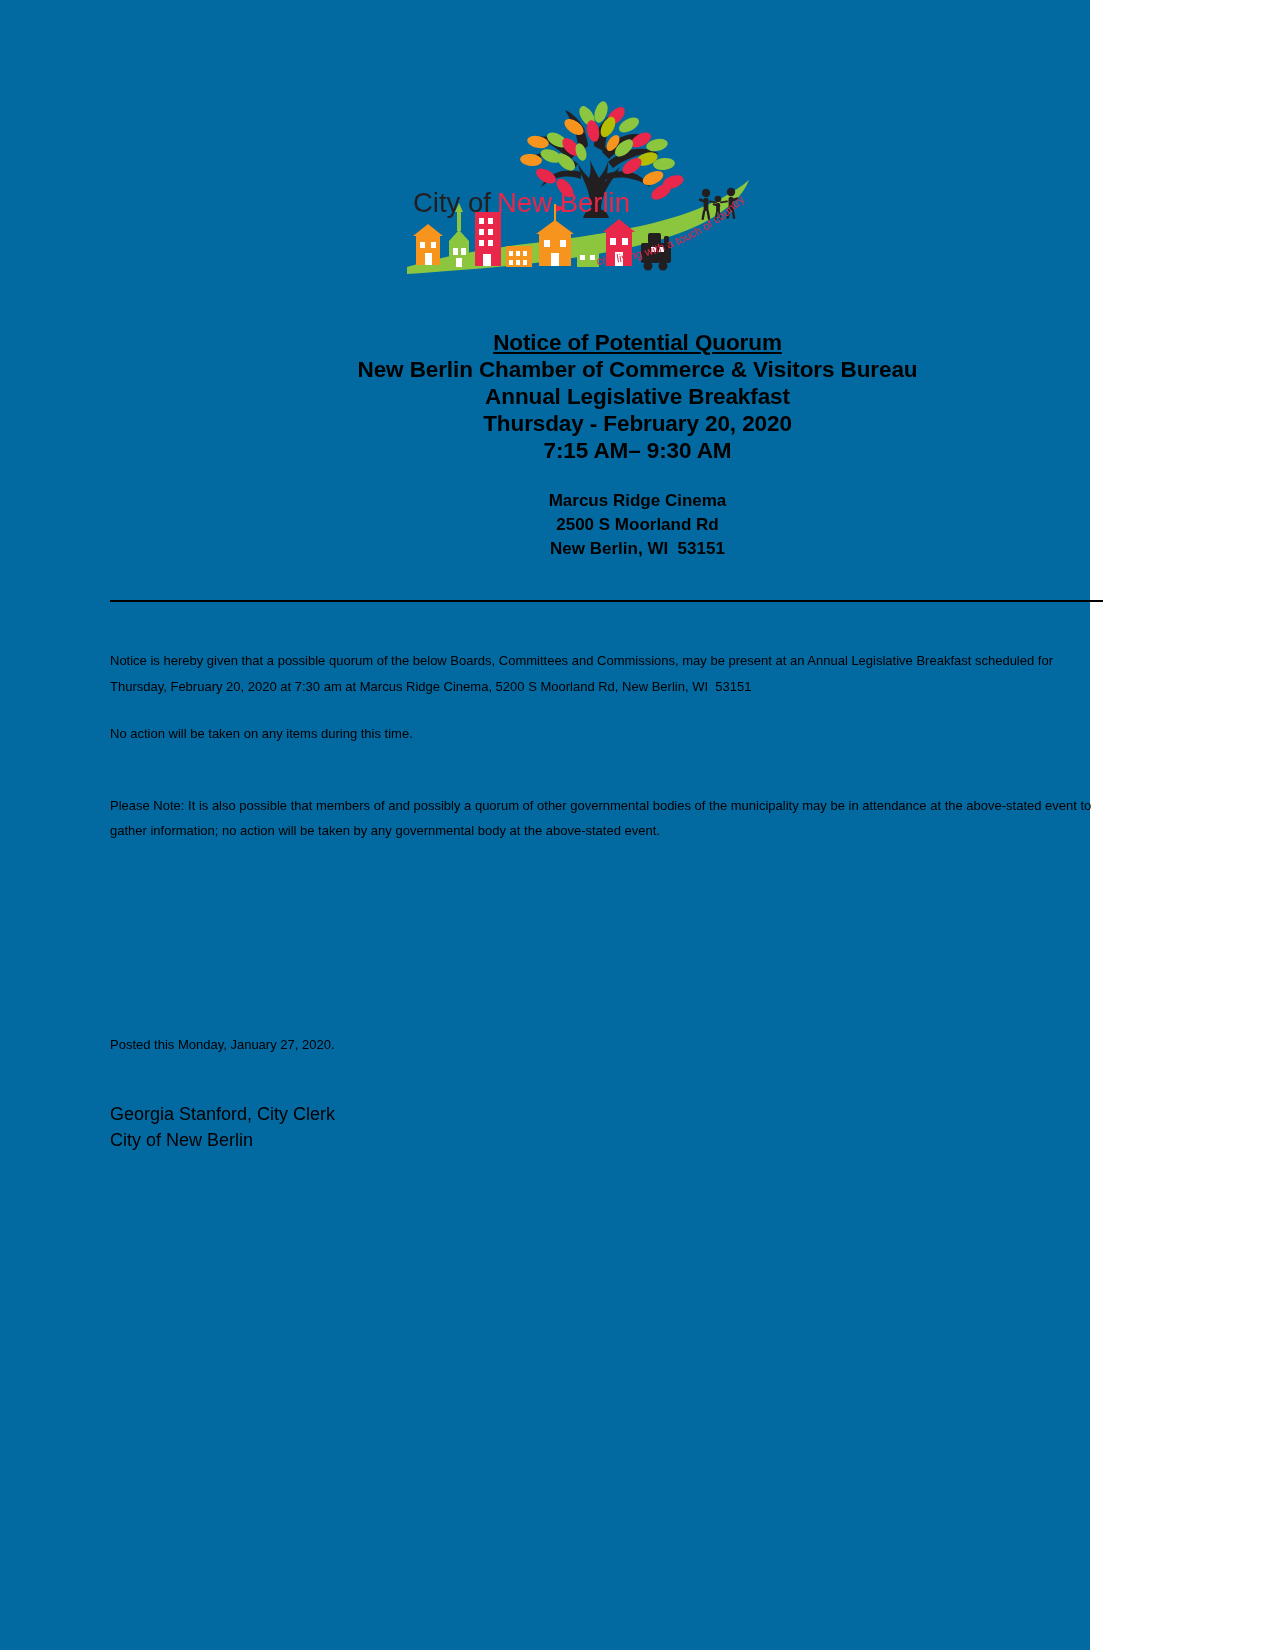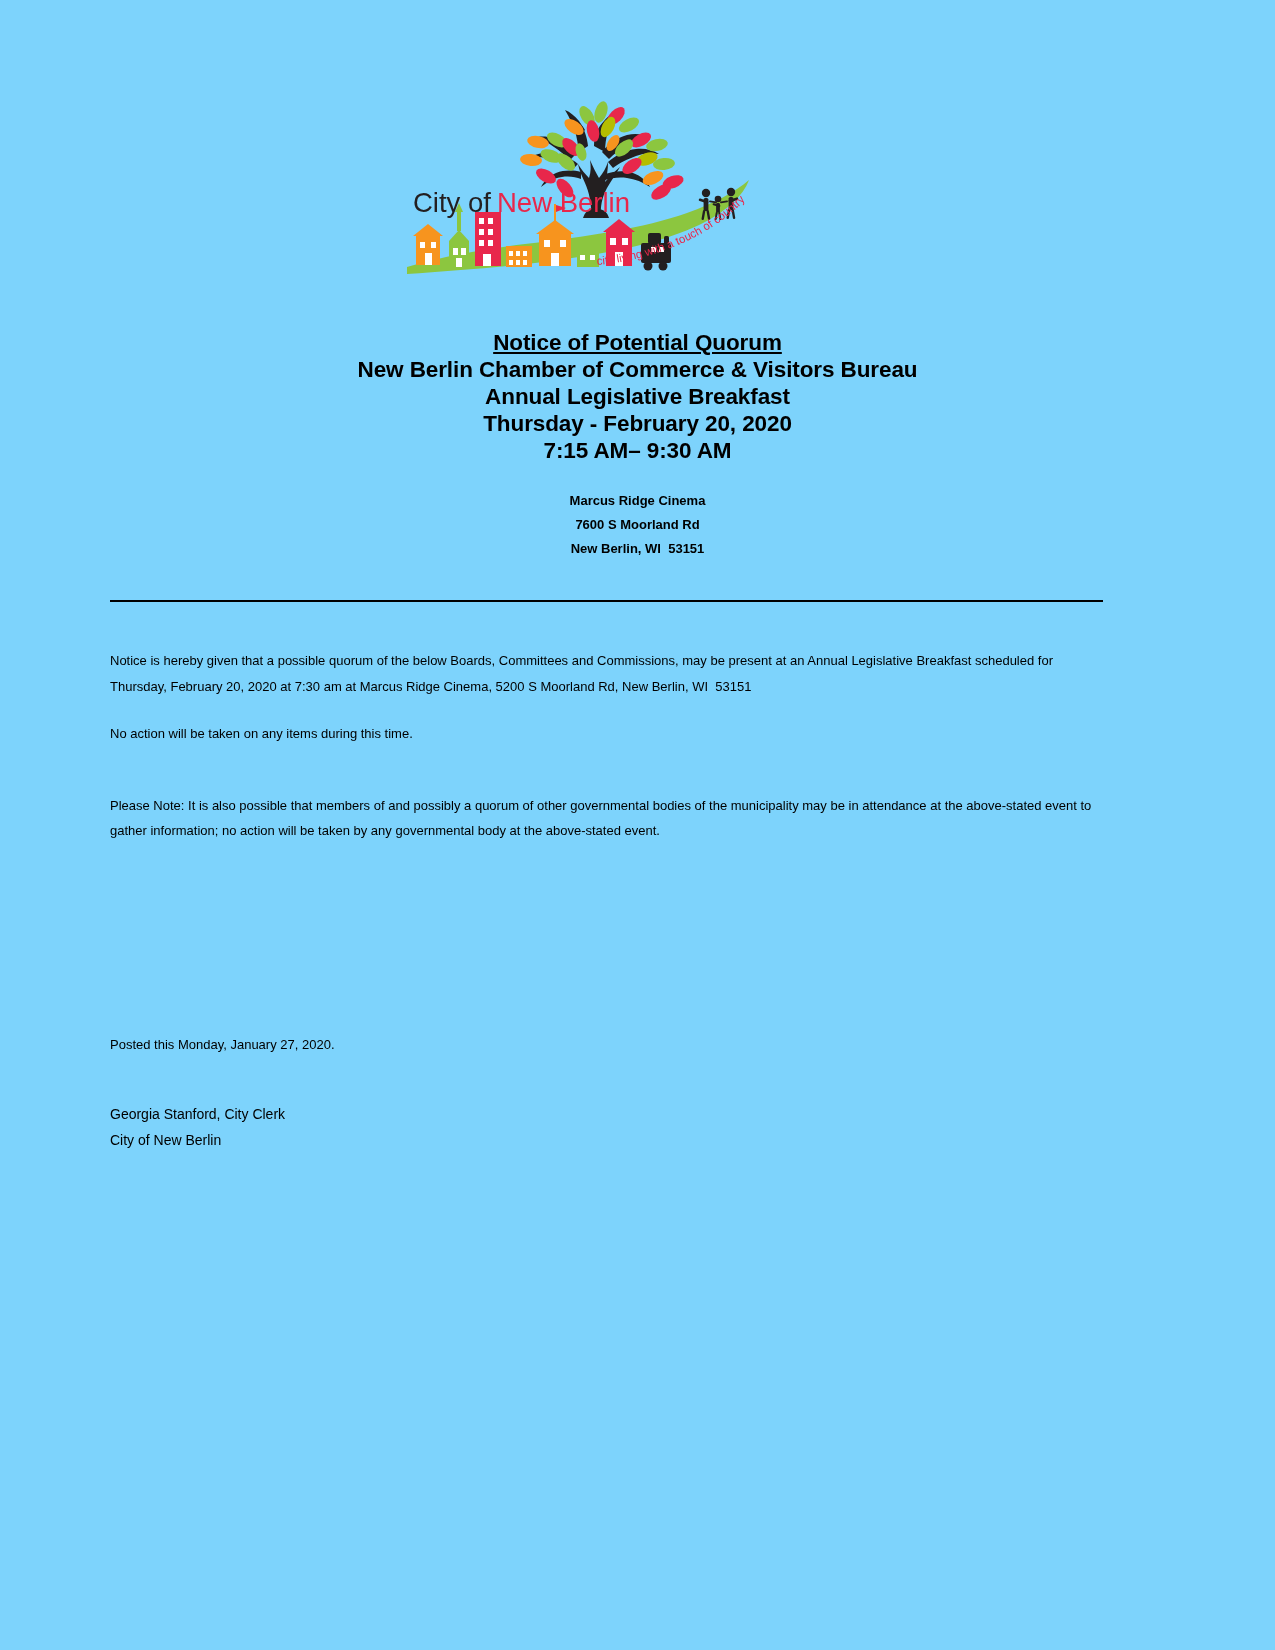--- a/index.html
+++ b/index.html
@@ -9,24 +9,24 @@
   }
   body {
     width: 1275px;
     height: 1650px;
     font-family: "Liberation Sans", sans-serif;
     color: #000000;
     position: relative;
     overflow: hidden;
   }
   .page {
-    width: 1275px;
+    width: 1090px;
     height: 1650px;
     position: relative;
-    background: #7dd3fc;
+    background: #0369a1;
   }
 
   
   .logo-wrap {
     position: absolute;
     left: 405px;
     top: 100px;
     width: 370px;
     height: 175px;
   }
@@ -55,21 +55,21 @@
   
   .venue-block {
     position: absolute;
     left: 0;
     top: 489px;
     width: 1275px;
     text-align: center;
   }
   .venue-line {
     font-weight: bold;
-    font-size: 13px;
+    font-size: 17px;
     line-height: 24px;
     white-space: pre;
   }
 
   
   .rule {
     position: absolute;
     left: 110px;
     top: 600px;
     width: 993px;
@@ -106,21 +106,21 @@
     left: 110px;
     top: 1032px;
     font-size: 13px;
     line-height: 25.5px;
     white-space: pre;
   }
   .footer-sign {
     position: absolute;
     left: 110px;
     top: 1102px;
-    font-size: 14px;
+    font-size: 18px;
     line-height: 25.5px;
   }
   .footer-sign div { white-space: pre; }
 </style>
 </head>
 <body>
 
 <div class="page">
 
   <div class="logo-wrap">
@@ -310,21 +310,21 @@
   <div class="title-block">
     <div class="title-line underlined">Notice of Potential Quorum</div>
     <div class="title-line">New Berlin Chamber of Commerce &amp; Visitors Bureau</div>
     <div class="title-line">Annual Legislative Breakfast</div>
     <div class="title-line">Thursday - February 20, 2020</div>
     <div class="title-line">7:15 AM– 9:30 AM</div>
   </div>
 
   <div class="venue-block">
     <div class="venue-line">Marcus Ridge Cinema</div>
-    <div class="venue-line">7600 S Moorland Rd</div>
+    <div class="venue-line">2500 S Moorland Rd</div>
     <div class="venue-line">New Berlin, WI  53151</div>
   </div>
 
   <div class="rule"></div>
 
   <div class="body-block">
     <p class="para">Notice is hereby given that a possible quorum of the below Boards, Committees and Commissions, may be present at an Annual Legislative Breakfast scheduled for Thursday, February 20, 2020 at 7:30 am at Marcus Ridge Cinema, 5200 S Moorland Rd, New Berlin, WI  53151</p>
     <div class="spacer-sm"></div>
     <p class="para">No action will be taken on any items during this time.</p>
     <div class="spacer-sm"></div>

